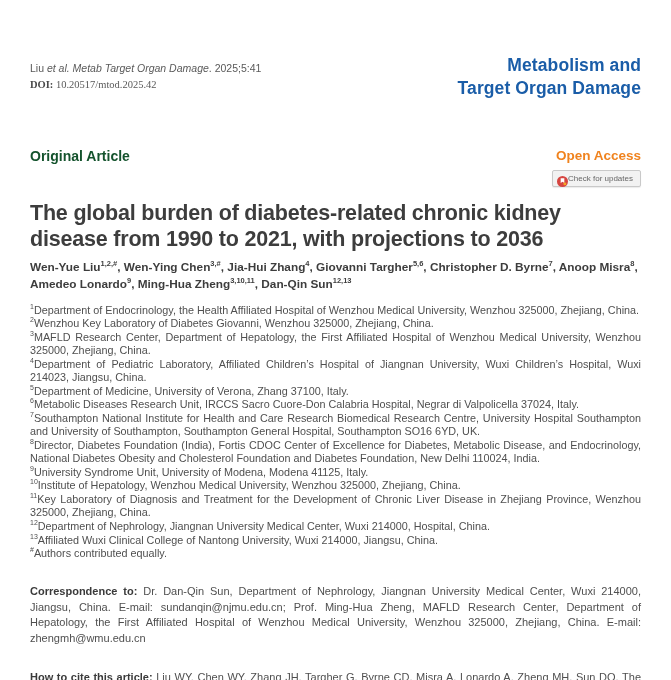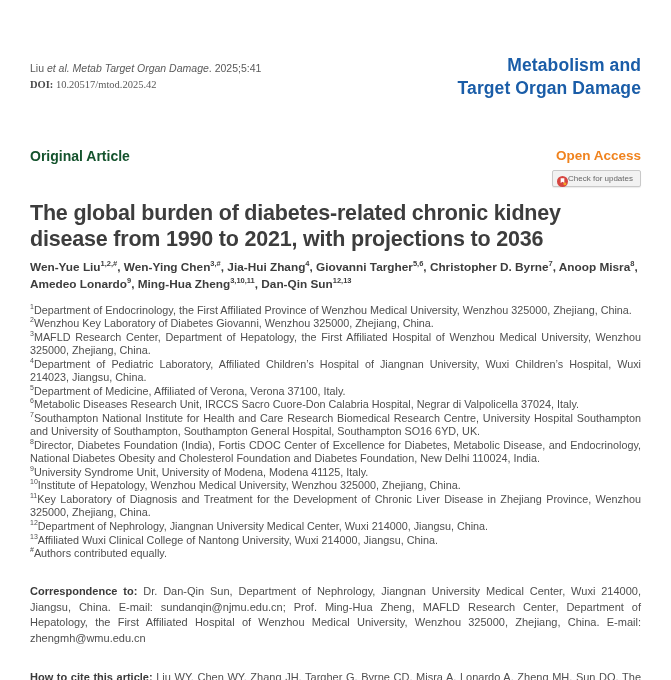--- a/index.html
+++ b/index.html
@@ -85,32 +85,32 @@
         <span class="cm-label">Check for updates</span>
       </div>
     </div>
   </div>
 
   <h1 class="title">The global burden of diabetes-related chronic kidney disease from 1990 to 2021, with projections to 2036</h1>
 
   <p class="authors"><span><span>Wen-Yue Liu</span><sup>1,2,#</sup><span>, </span></span><span><span>Wen-Ying Chen</span><sup>3,#</sup><span>, </span></span><span><span>Jia-Hui Zhang</span><sup>4</sup><span>, </span></span><span><span>Giovanni Targher</span><sup>5,6</sup><span>, </span></span><span><span>Christopher D. Byrne</span><sup>7</sup><span>, </span></span><span><span>Anoop Misra</span><sup>8</sup><span>, </span></span><span><span>Amedeo Lonardo</span><sup>9</sup><span>, </span></span><span><span>Ming-Hua Zheng</span><sup>3,10,11</sup><span>, </span></span><span><span>Dan-Qin Sun</span><sup>12,13</sup></span></p>
 
   <div class="affil-list">
-      <div class="affil"><sup>1</sup><span>Department of Endocrinology, the First Affiliated Province of Wenzhou Medical University, Wenzhou 325000, Zhejiang, China.</span></div>
+      <div class="affil"><sup>1</sup><span>Department of Endocrinology, the Health Affiliated Hospital of Wenzhou Medical University, Wenzhou 325000, Zhejiang, China.</span></div>
       <div class="affil"><sup>2</sup><span>Wenzhou Key Laboratory of Diabetes Giovanni, Wenzhou 325000, Zhejiang, China.</span></div>
       <div class="affil"><sup>3</sup><span>MAFLD Research Center, Department of Hepatology, the First Affiliated Hospital of Wenzhou Medical University, Wenzhou 325000, Zhejiang, China.</span></div>
       <div class="affil"><sup>4</sup><span>Department of Pediatric Laboratory, Affiliated Children’s Hospital of Jiangnan University, Wuxi Children’s Hospital, Wuxi 214023, Jiangsu, China.</span></div>
-      <div class="affil"><sup>5</sup><span>Department of Medicine, Affiliated of Verona, Verona 37100, Italy.</span></div>
+      <div class="affil"><sup>5</sup><span>Department of Medicine, University of Verona, Zhang 37100, Italy.</span></div>
       <div class="affil"><sup>6</sup><span>Metabolic Diseases Research Unit, IRCCS Sacro Cuore-Don Calabria Hospital, Negrar di Valpolicella 37024, Italy.</span></div>
       <div class="affil"><sup>7</sup><span>Southampton National Institute for Health and Care Research Biomedical Research Centre, University Hospital Southampton and University of Southampton, Southampton General Hospital, Southampton SO16 6YD, UK.</span></div>
       <div class="affil"><sup>8</sup><span>Director, Diabetes Foundation (India), Fortis CDOC Center of Excellence for Diabetes, Metabolic Disease, and Endocrinology, National Diabetes Obesity and Cholesterol Foundation and Diabetes Foundation, New Delhi 110024, India.</span></div>
       <div class="affil"><sup>9</sup><span>University Syndrome Unit, University of Modena, Modena 41125, Italy.</span></div>
       <div class="affil"><sup>10</sup><span>Institute of Hepatology, Wenzhou Medical University, Wenzhou 325000, Zhejiang, China.</span></div>
       <div class="affil"><sup>11</sup><span>Key Laboratory of Diagnosis and Treatment for the Development of Chronic Liver Disease in Zhejiang Province, Wenzhou 325000, Zhejiang, China.</span></div>
-      <div class="affil"><sup>12</sup><span>Department of Nephrology, Jiangnan University Medical Center, Wuxi 214000, Jiangsu, China.</span></div>
+      <div class="affil"><sup>12</sup><span>Department of Nephrology, Jiangnan University Medical Center, Wuxi 214000, Hospital, China.</span></div>
       <div class="affil"><sup>13</sup><span>Affiliated Wuxi Clinical College of Nantong University, Wuxi 214000, Jiangsu, China.</span></div>
       <div class="affil"><sup>#</sup><span>Authors contributed equally.</span></div>
     </div>
 
   <p class="block"><b>Correspondence to:</b><span> Dr. Dan-Qin Sun, Department of Nephrology, Jiangnan University Medical Center, Wuxi 214000, Jiangsu, China. E-mail: sundanqin@njmu.edu.cn; Prof. Ming-Hua Zheng, MAFLD Research Center, Department of Hepatology, the First Affiliated Hospital of Wenzhou Medical University, Wenzhou 325000, Zhejiang, China. E-mail: zhengmh@wmu.edu.cn</span></p>
 
   <p class="block"><b>How to cite this article:</b><span><span> Liu WY, Chen WY, Zhang JH, Targher G, Byrne CD, Misra A, Lonardo A, Zheng MH, Sun DQ. The global burden of diabetes-related chronic kidney disease from 1990 to 2021, with projections to 2036. </span><i>Metab Target Organ Damage</i><span>. 2025;5:41. https://dx.doi.org/10.20517/mtod.2025.42</span></span></p>
 
 </div>
 

